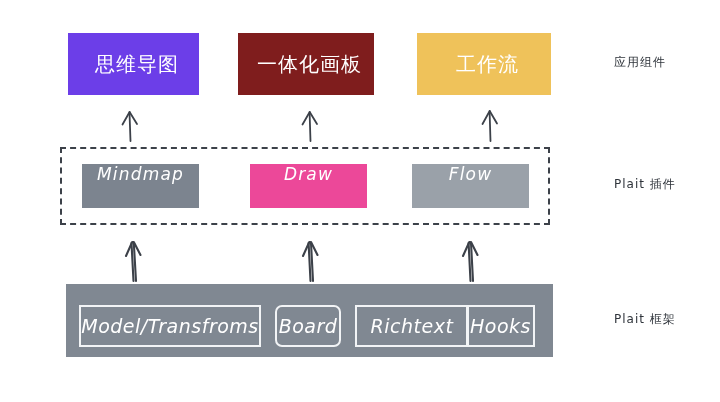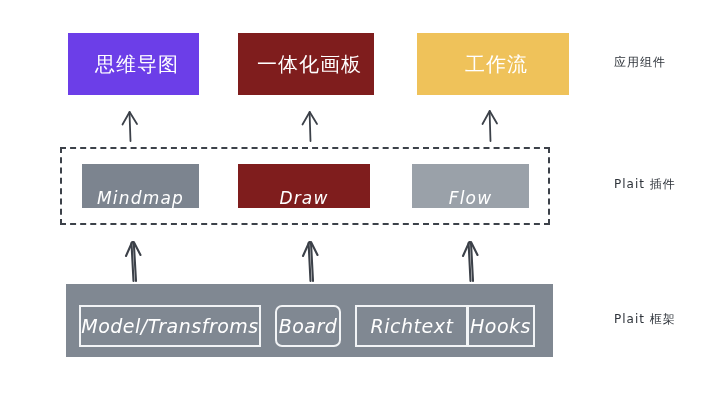--- a/index.html
+++ b/index.html
@@ -31,52 +31,52 @@
   }
   .app-box.mindmap-app {
     left: 68px; top: 33px; width: 131px; height: 62px;
     background: #6c3ee8;
   }
   .app-box.draw-app {
     left: 238px; top: 33px; width: 136px; height: 62px;
     background: #7f1d1d;
   }
   .app-box.flow-app {
-    left: 417px; top: 33px; width: 152px; height: 62px;
+    left: 417px; top: 33px; width: 134px; height: 62px;
     background: #efc košt;
   }
   .app-box.flow-app { background: #efc25a; }
 
   
   .plugin-container {
     position: absolute;
     left: 60px; top: 147px;
     width: 490px; height: 78px;
     box-sizing: border-box;
     border: 2px dashed #3c4149;
   }
   .plugin-box {
     position: absolute;
     display: flex;
-    align-items: flex-end;
+    align-items: flex-start;
     justify-content: center;
     box-sizing: border-box;
     color: #ffffff;
     font-size: 17px;
     font-family: "DejaVu Sans", sans-serif;
     font-style: italic;
     letter-spacing: 1.2px;
   }
   .plugin-box.p-mindmap {
     left: 82px; top: 164px; width: 117px; height: 44px;
     background: #7c848f;
   }
   .plugin-box.p-draw {
-    left: 238px; top: 164px; width: 132px; height: 44px;
-    background: #7f1d1d;
+    left: 250px; top: 164px; width: 117px; height: 44px;
+    background: #ec4899;
   }
   .plugin-box.p-flow {
     left: 412px; top: 164px; width: 117px; height: 44px;
     background: #9aa1a9;
   }
 
   
   .framework-bar {
     position: absolute;
     left: 66px; top: 284px;

